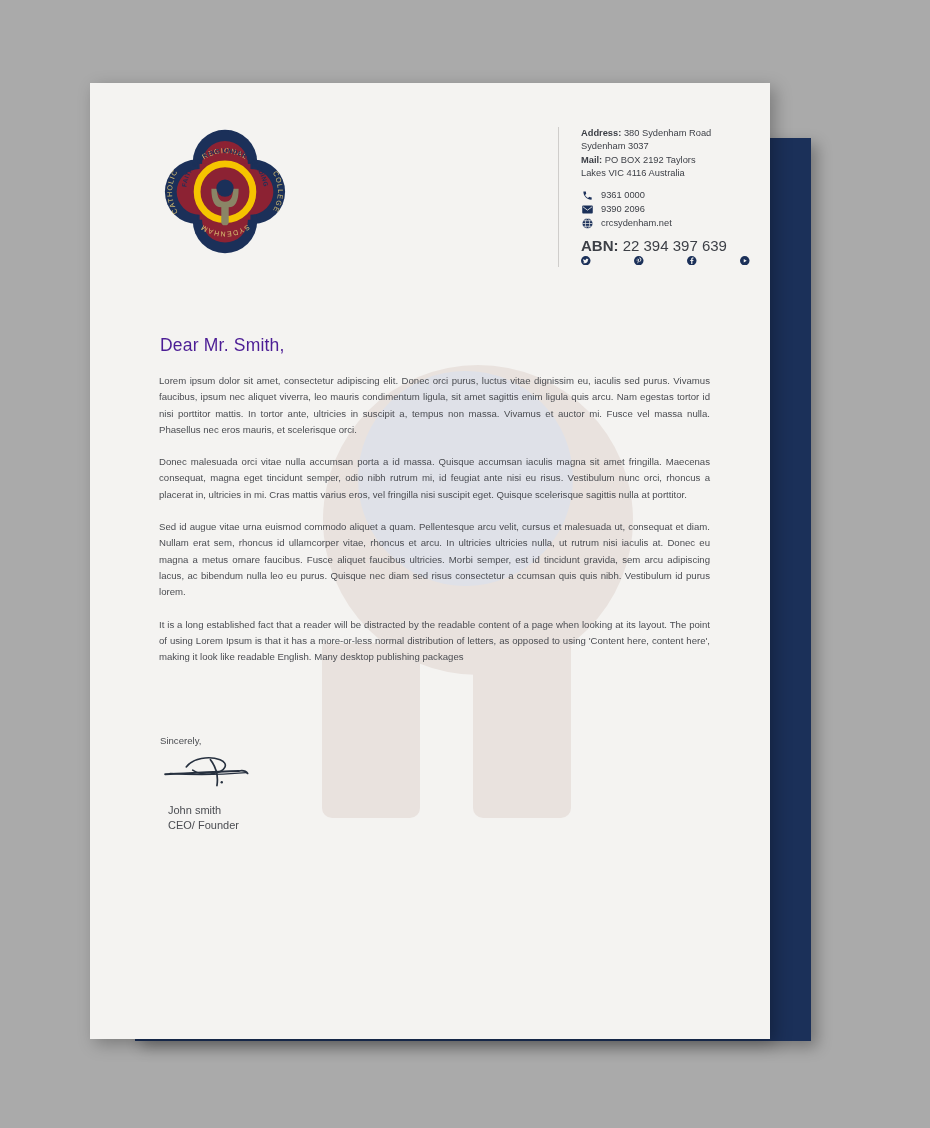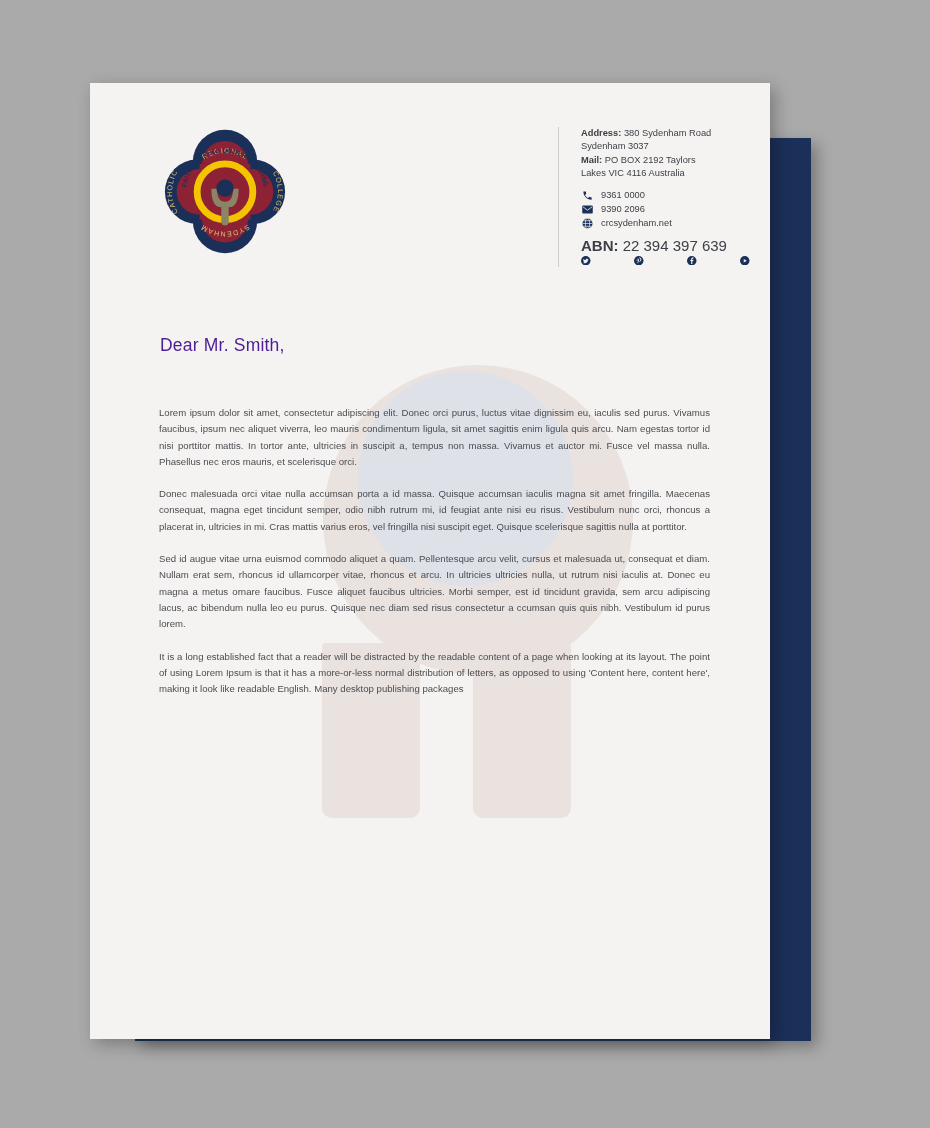--- a/index.html
+++ b/index.html
@@ -158,21 +158,21 @@
     left: 70px;
     top: 252px;
     font-size: 17.5px;
     color: #4c1d95;
     letter-spacing: 0.2px;
   }
 
   #body-copy {
     position: absolute;
     left: 69px;
-    top: 322px;
+    top: 290px;
     width: 551px;
     color: #4b4d52;
     font-size: 9.6px;
     line-height: 16.3px;
     text-align: justify;
   }
   #body-copy p {
     margin: 0 0 16px 0;
   }
 
@@ -355,15 +355,30 @@
 
     <div id="salutation">Dear Mr. Smith,</div>
 
     <div id="body-copy">
       <p>Lorem ipsum dolor sit amet, consectetur adipiscing elit. Donec orci purus, luctus vitae dignissim eu, iaculis sed purus. Vivamus faucibus, ipsum nec aliquet viverra, leo mauris condimentum ligula, sit amet sagittis enim ligula quis arcu. Nam egestas tortor id nisi porttitor mattis. In tortor ante, ultricies in suscipit a, tempus non massa. Vivamus et auctor mi. Fusce vel massa nulla. Phasellus nec eros mauris, et scelerisque orci.</p>
       <p>Donec malesuada orci vitae nulla accumsan porta a id massa. Quisque accumsan iaculis magna sit amet fringilla. Maecenas consequat, magna eget tincidunt semper, odio nibh rutrum mi, id feugiat ante nisi eu risus. Vestibulum nunc orci, rhoncus a placerat in, ultricies in mi. Cras mattis varius eros, vel fringilla nisi suscipit eget. Quisque scelerisque sagittis nulla at porttitor.</p>
       <p>Sed id augue vitae urna euismod commodo aliquet a quam. Pellentesque arcu velit, cursus et malesuada ut, consequat et diam. Nullam erat sem, rhoncus id ullamcorper vitae, rhoncus et arcu. In ultricies ultricies nulla, ut rutrum nisi iaculis at. Donec eu magna a metus ornare faucibus. Fusce aliquet faucibus ultricies. Morbi semper, est id tincidunt gravida, sem arcu adipiscing lacus, ac bibendum nulla leo eu purus. Quisque nec diam sed risus consectetur a ccumsan quis quis nibh. Vestibulum id purus lorem.</p>
       <p>It is a long established fact that a reader will be distracted by the readable content of a page when looking at its layout. The point of using Lorem Ipsum is that it has a more-or-less normal distribution of letters, as opposed to using 'Content here, content here', making it look like readable English. Many desktop publishing packages</p>
     </div>
 
+    <div id="signature-block">
+      <div id="sign-off">Sincerely,</div>
+      <svg id="signature-mark" viewBox="0 0 130 52">
+        <g fill="none" stroke="#26303f" stroke-linecap="round">
+          <path d="M4 30 C 30 29, 62 27, 95 26" stroke-width="2.6"></path>
+          <path d="M10 29 C 34 31, 70 31, 104 28" stroke-width="1.6"></path>
+          <path d="M30 21 C 38 10, 58 7, 72 12 C 84 17, 78 27, 64 29 C 54 31, 44 29, 38 25" stroke-width="2"></path>
+          <path d="M60 12 C 66 20, 70 32, 68 44" stroke-width="2.1"></path>
+          <path d="M95 26 C 100 25, 104 26, 106 29" stroke-width="2.2"></path>
+        </g>
+        <circle cx="74" cy="40" r="1.5" fill="#26303f"></circle>
+      </svg>
+      <div id="signer-name">John smith</div>
+      <div id="signer-title">CEO/ Founder</div>
+    </div>
 
   </div>
 </div>
 
 </body></html>

